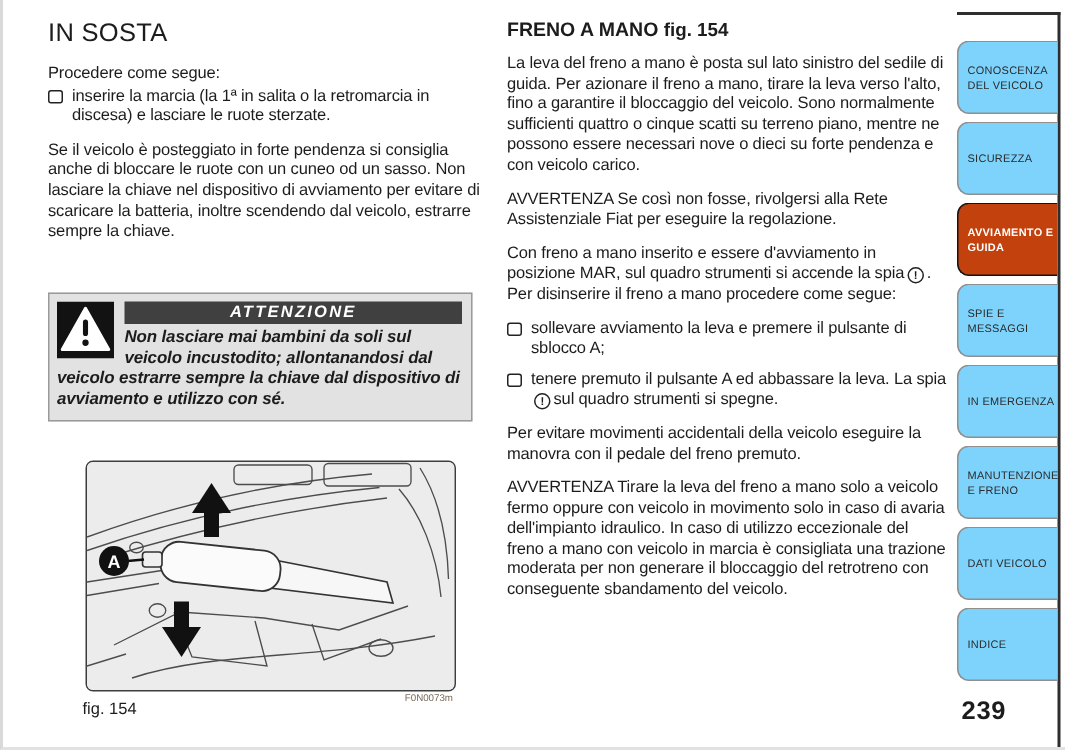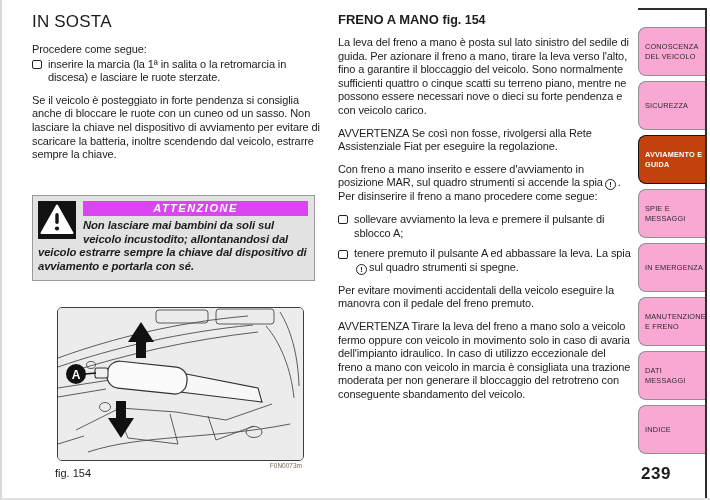--- a/index.html
+++ b/index.html
@@ -24,21 +24,21 @@
   ul.checklist li{display:flex;gap:6px;font-size:11px;line-height:13.6px;letter-spacing:-0.1px;margin:0 0 1px 0;}
   .sq{flex:0 0 auto;width:8px;height:7px;border:1.6px solid #222;border-radius:2px;margin-top:2.5px;}
 
   
   .attention{
     margin:33px 0 0 0;width:283px;background:#e2e2e2;border:1px solid #9a9a9a;
     padding:5px 6px 6px 5px;box-sizing:border-box;overflow:hidden;
   }
   .att-icon{float:left;width:38px;height:38px;margin:0 7px 2px 0;}
   .att-header{
-    overflow:hidden;background:#d946ef;color:#ffffff;text-align:center;
+    overflow:hidden;background:#404040;color:#ffffff;text-align:center;
     font-weight:bold;font-style:italic;font-size:11px;letter-spacing:1.5px;
     padding:1px 0 2px 0;margin-bottom:3px;
   }
   .att-body{font-size:11.3px;line-height:13.8px;font-weight:bold;font-style:italic;margin:0;letter-spacing:-0.1px;}
 
   
   .figure-wrap{margin-top:26px;position:relative;}
   .figure-box{
     margin-left:25px;width:245px;height:152px;border:1.4px solid #3d3d3d;border-radius:5px;
     background:#ececec;overflow:hidden;
@@ -52,21 +52,21 @@
     font-size:7.5px;line-height:9px;text-align:center;font-weight:bold;font-style:normal;
     vertical-align:-1px;margin:0 2px;
   }
 
   
   .rule-h{position:absolute;left:636px;top:8px;width:69px;height:2px;background:#2e2e2e;}
   .rule-v{position:absolute;left:703px;top:8px;width:2px;height:490px;background:#2e2e2e;}
   .tabs{position:absolute;left:636px;top:27px;width:67px;}
   .tab{
     box-sizing:border-box;height:49px;margin-bottom:5px;width:67px;
-    background:#f9a8d4;border:1px solid #8f8f8f;border-right:none;
+    background:#7dd3fc;border:1px solid #8f8f8f;border-right:none;
     border-radius:8px 0 0 8px;
     display:flex;align-items:center;padding-left:6px;padding-right:2px;
     font-size:7.3px;line-height:1.3;letter-spacing:.2px;color:#2b2b2b;
   }
   .tab.active{background:#c2410c;border-color:#141414;color:#ffffff;font-weight:bold;}
   .page-number{position:absolute;left:639px;top:464px;font-size:17px;font-weight:bold;letter-spacing:.5px;}
 </style>
 </head>
 <body>
 
@@ -84,21 +84,21 @@
     <p class="body">Se il veicolo è posteggiato in forte pendenza si consiglia anche di bloccare le ruote con un cuneo od un sasso. Non lasciare la chiave nel dispositivo di avviamento per evitare di scaricare la batteria, inoltre scendendo dal veicolo, estrarre sempre la chiave.</p>
 
     <div class="attention">
       <svg class="att-icon" viewBox="0 0 38 38" aria-hidden="true">
         <rect x="0" y="0" width="38" height="38" fill="#121212"></rect>
         <path d="M19 4.5 L34.5 32 L3.5 32 Z" fill="#ffffff" stroke="#ffffff" stroke-width="2" stroke-linejoin="round"></path>
         <rect x="17.3" y="12" width="3.4" height="11" rx="1.7" fill="#121212"></rect>
         <circle cx="19" cy="27.5" r="2.1" fill="#121212"></circle>
       </svg>
       <div class="att-header">ATTENZIONE</div>
-      <p class="att-body">Non lasciare mai bambini da soli sul veicolo incustodito; allontanandosi dal veicolo estrarre sempre la chiave dal dispositivo di avviamento e portarla con sé.</p>
+      <p class="att-body">Non lasciare mai bambini da soli sul veicolo incustodito; allontanandosi dal veicolo estrarre sempre la chiave dal dispositivo di avviamento e utilizzo con sé.</p>
     </div>
 
     <div class="figure-wrap">
       <div class="figure-box">
         <svg viewBox="0 0 245 152" width="245" height="152" aria-hidden="true">
           <rect width="245" height="152" fill="#ececec"></rect>
           <g fill="none" stroke="#4c4c4c" stroke-width="0.9">
 
             <path d="M0,50 C55,30 120,14 190,8"></path>
             <path d="M0,59 C55,40 122,24 195,17"></path>
@@ -178,18 +178,18 @@
   <div class="rule-h"></div>
   <div class="rule-v"></div>
 
   <div class="tabs">
     <div class="tab">CONOSCENZA DEL VEICOLO</div>
     <div class="tab">SICUREZZA</div>
     <div class="tab active">AVVIAMENTO E GUIDA</div>
     <div class="tab">SPIE E MESSAGGI</div>
     <div class="tab">IN EMERGENZA</div>
     <div class="tab">MANUTENZIONE E FRENO</div>
-    <div class="tab">DATI MESSAGGI</div>
+    <div class="tab">DATI VEICOLO</div>
     <div class="tab">INDICE</div>
   </div>
 
   <div class="page-number">239</div>
 </div>
 
 </body></html>

